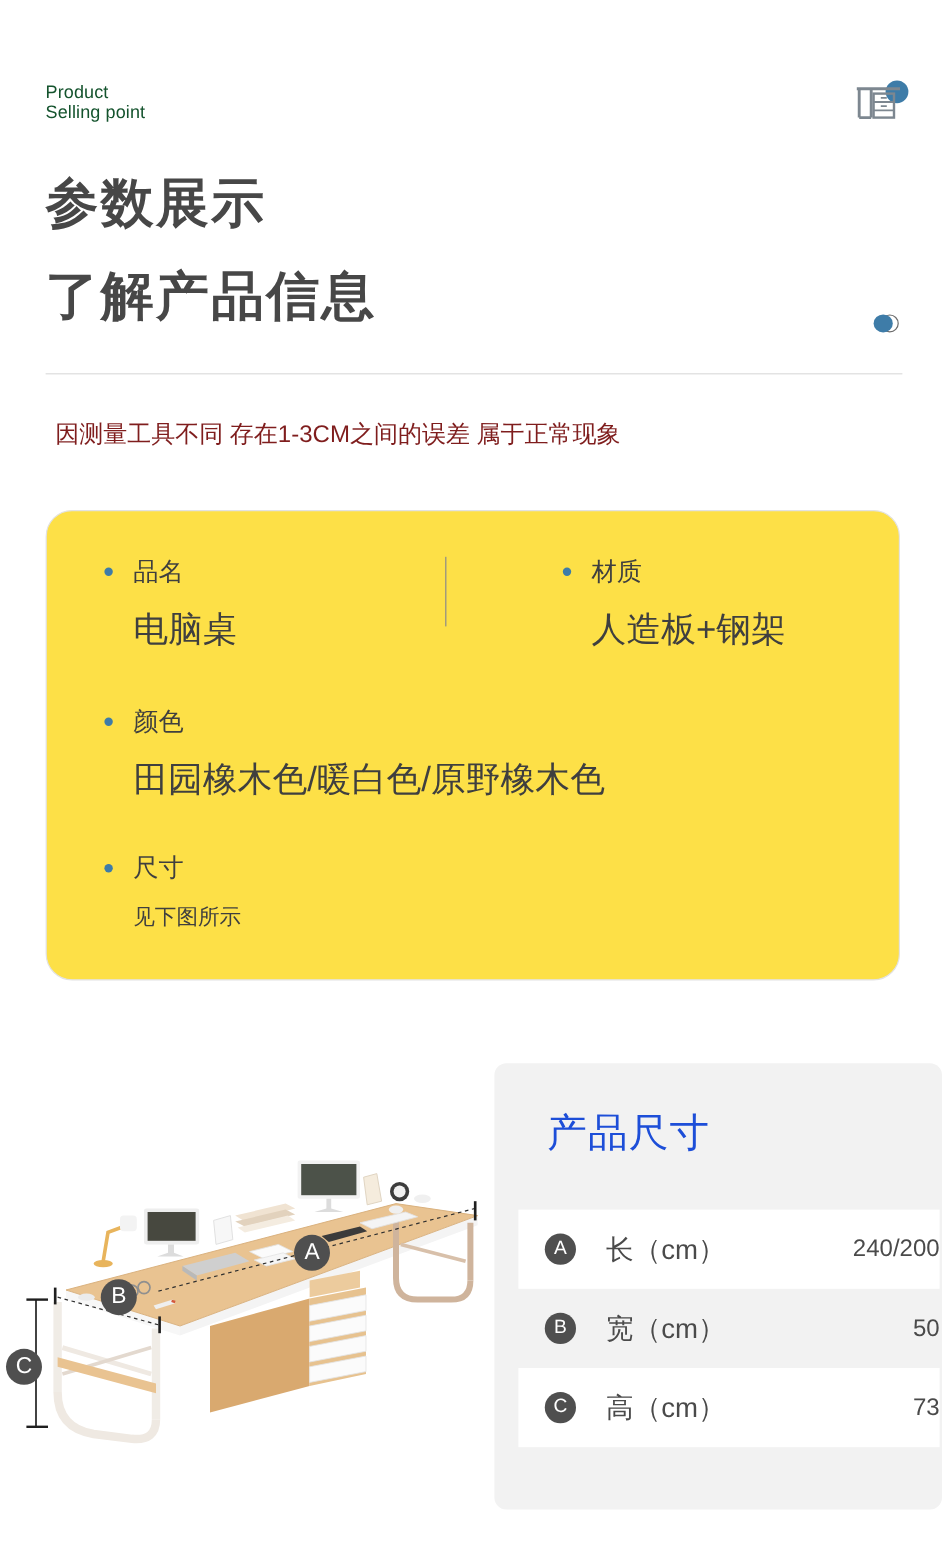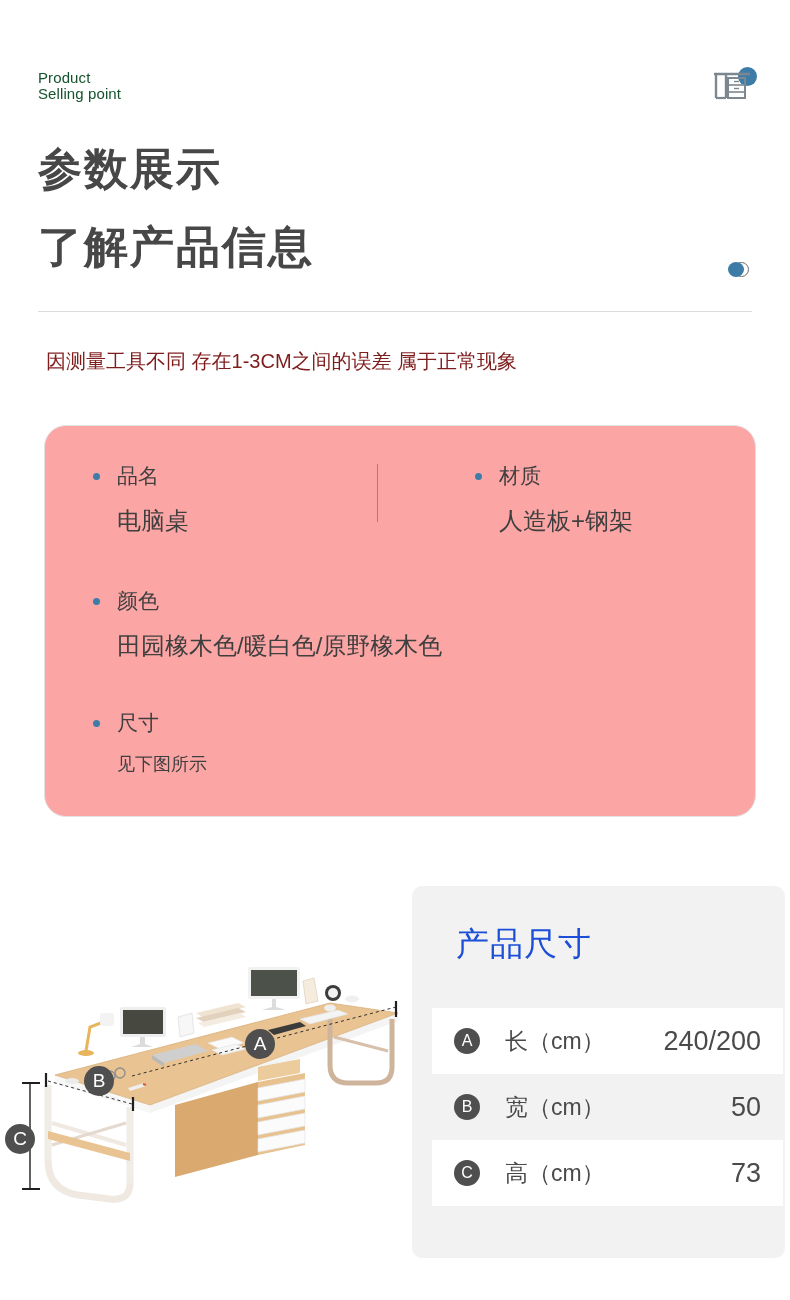--- a/index.html
+++ b/index.html
@@ -97,28 +97,28 @@
     left: 46px;
     top: 348px;
     font-size: 20px;
     color: #7f1d1d;
     white-space: nowrap;
   }
 
   
   .spec-card {
     position: absolute;
-    left: 44px;
+    left: 38px;
     top: 425px;
     width: 712px;
     height: 392px;
     box-sizing: border-box;
     border: 1px solid #e2e2e2;
     border-radius: 22px;
-    background: #fca5a5;
+    background: #fde047;
   }
   .spec-divider {
     position: absolute;
     left: 332px;
     top: 38px;
     width: 1px;
     height: 58px;
     background: #8a8a8a;
   }
   .spec-item { position: absolute; }
@@ -133,21 +133,21 @@
     width: 7px;
     height: 7px;
     border-radius: 50%;
     background: #3e7ca8;
     margin-right: 17px;
     flex: none;
   }
   .spec-item .v {
     margin-top: 15px;
     margin-left: 24px;
-    font-size: 24px;
+    font-size: 29px;
     color: #3f3f3f;
     white-space: nowrap;
   }
   .item-name  { left: 48px;  top: 36px; }
   .item-mat   { left: 430px; top: 36px; }
   .item-color { left: 48px;  top: 161px; }
   .item-size  { left: 48px;  top: 283px; }
   .item-size .v { font-size: 18px; }
 
   
@@ -220,22 +220,21 @@
     flex: none;
   }
   .dim-row .rl {
     margin-left: 25px;
     font-size: 23px;
     color: #4a4a4a;
     white-space: nowrap;
   }
   .dim-row .rv {
     margin-left: auto;
-    margin-right: 22px;
-    font-size: 27px;
+    font-size: 20px;
     color: #4a4a4a;
     white-space: nowrap;
   }
   .row-0 { top: 1008px; }
   .row-1 { top: 1074px; }
   .row-2 { top: 1140px; }
 </style>
 </head>
 <body>
 

